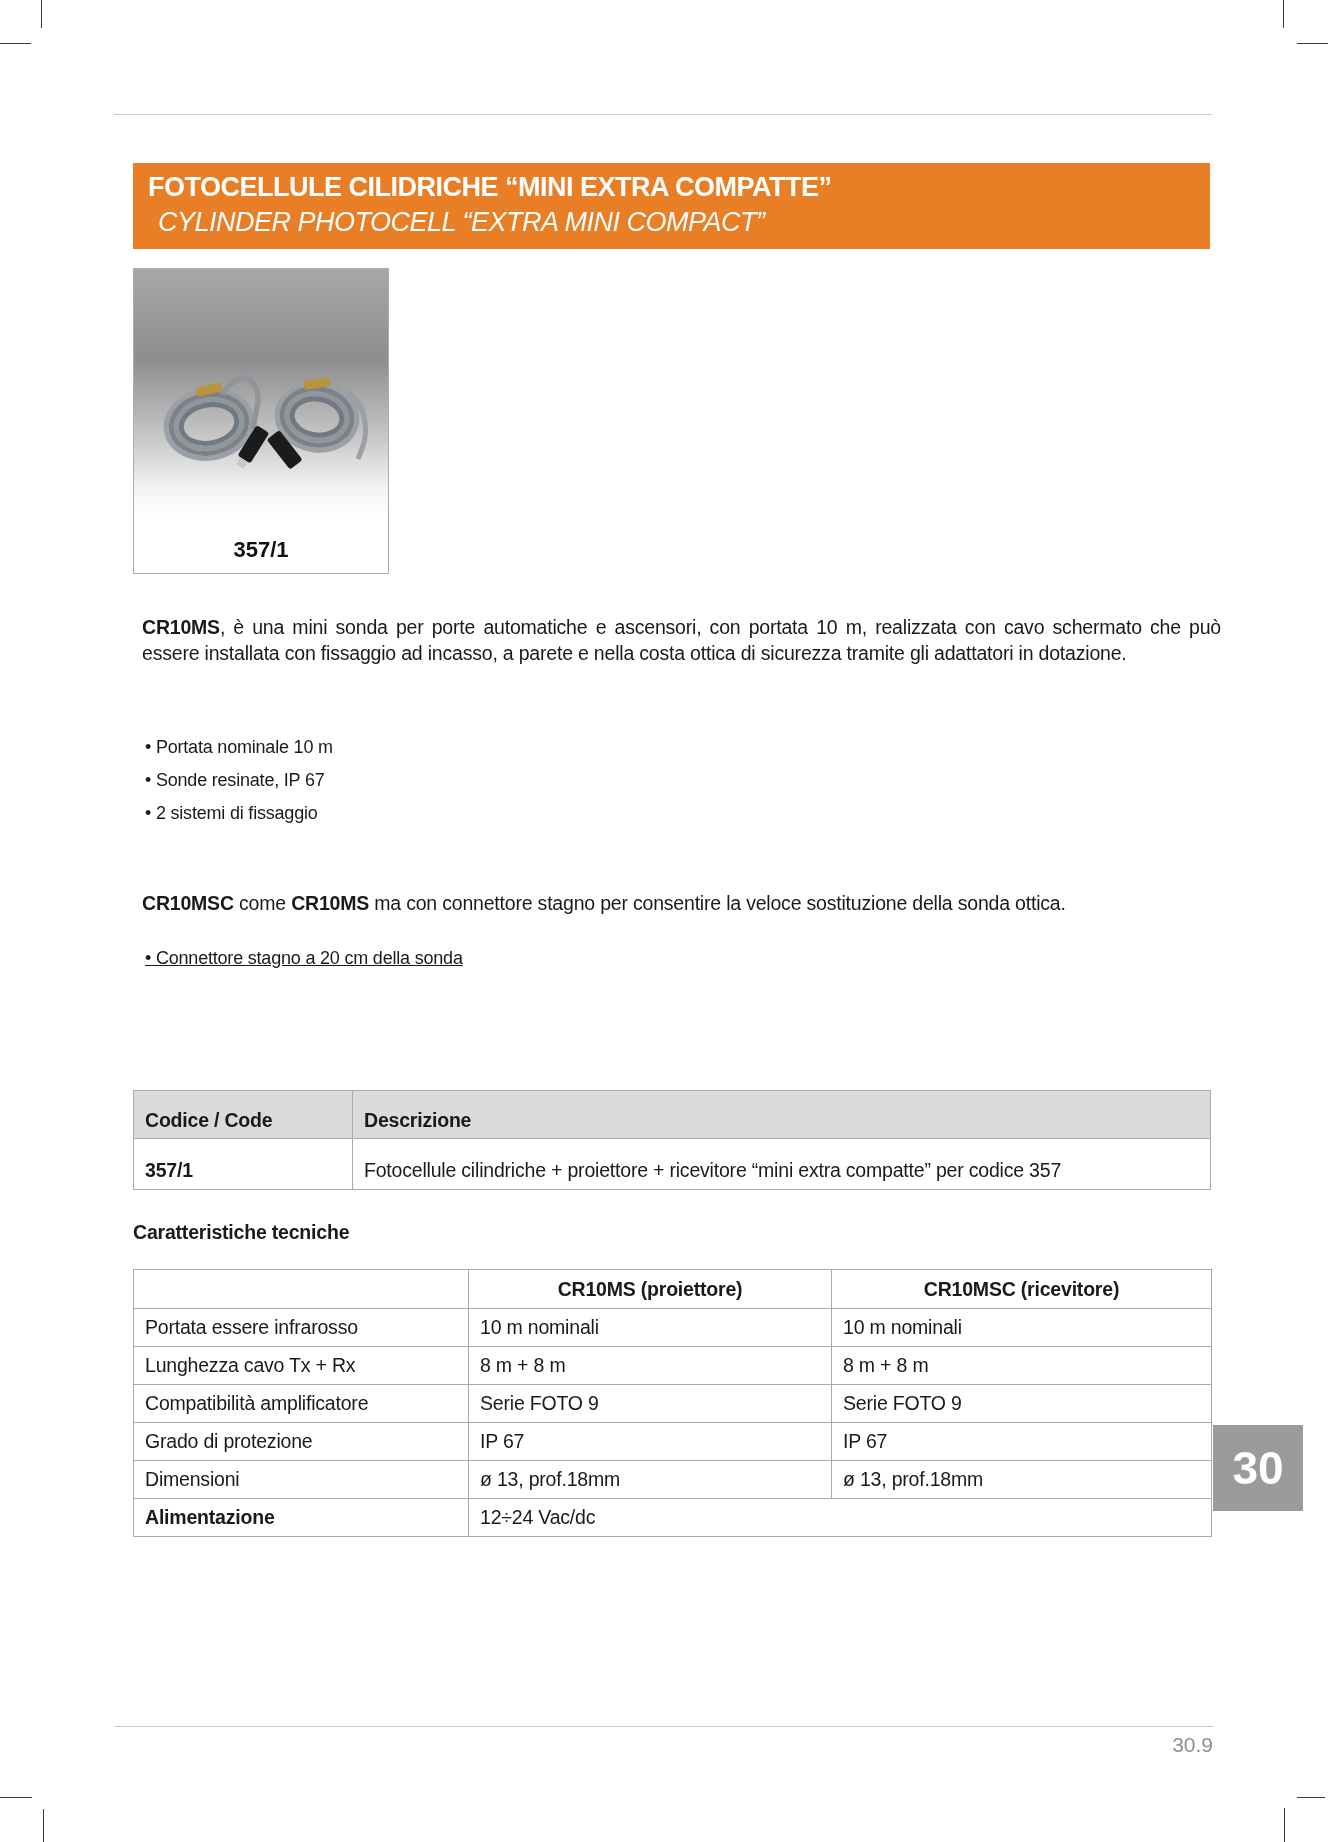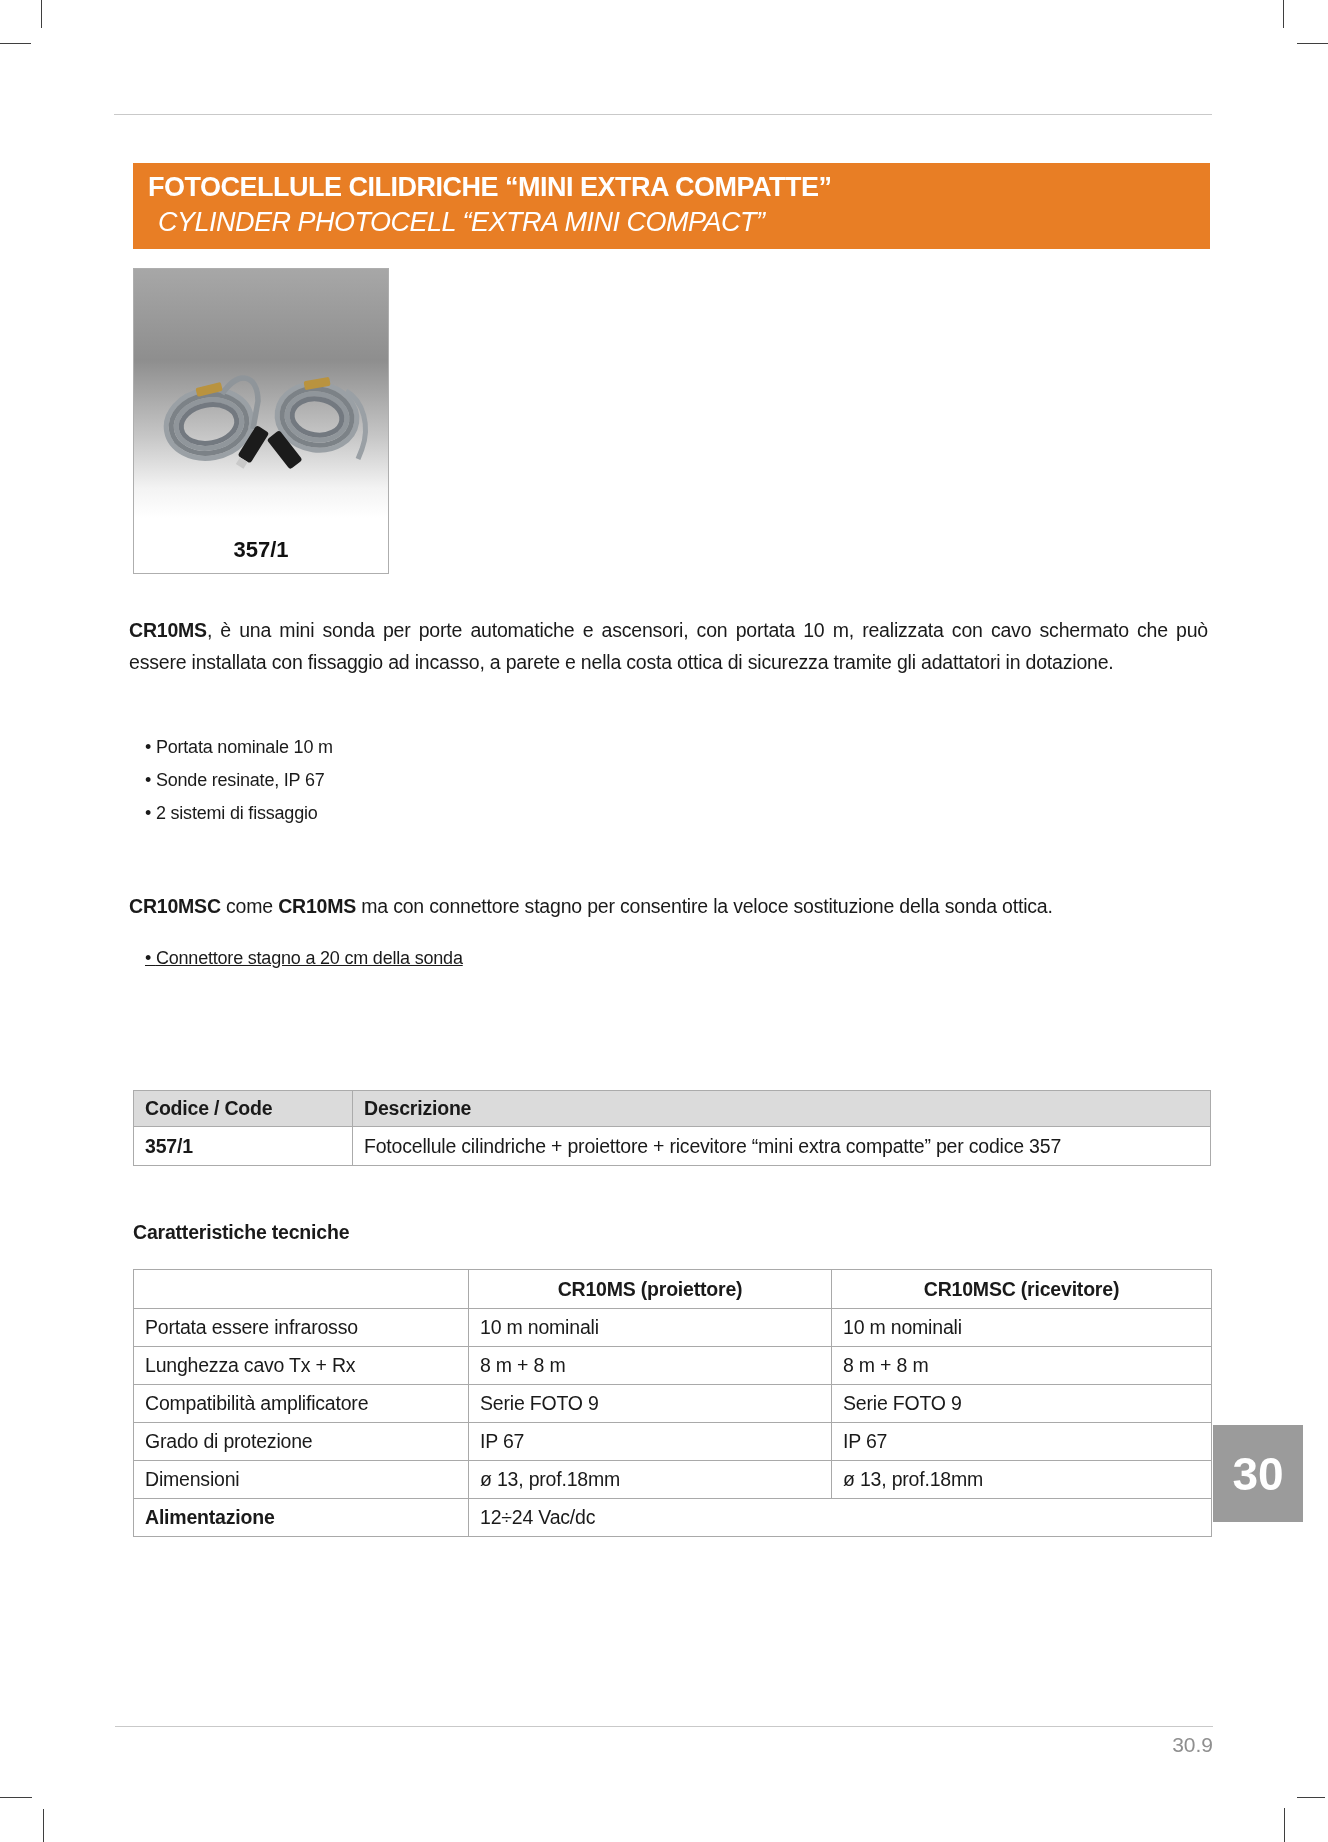--- a/index.html
+++ b/index.html
@@ -36,22 +36,22 @@
     margin:0; border:1px solid #aeaeae;
     background:linear-gradient(180deg,#a7a7a7 0%, #8e8e8e 30%, #c6c6c6 55%, #f3f3f3 72%, #ffffff 82%, #ffffff 100%);
   }
   .product svg{position:absolute; left:0; top:30px;}
   .product figcaption{
     position:absolute; left:0; bottom:10px; width:100%; text-align:center;
     font-size:22px; font-weight:bold; color:#111;
   }
 
   .para{
-    position:absolute; left:129px; width:1079px; margin:0;
-    font-size:19.5px; line-height:32px; letter-spacing:-0.2px;
+    position:absolute; left:142px; width:1079px; margin:0;
+    font-size:19.5px; line-height:26px; letter-spacing:-0.2px;
     text-align:justify;
   }
   #p1{top:614px;}
   #p2{top:890px; text-align:left;}
 
   .bullets{
     position:absolute; left:133px; margin:12px; padding:0; list-style:none;
     font-size:18px; line-height:26px; letter-spacing:-0.2px;
   }
   #bullets1{top:722px;}
@@ -61,21 +61,21 @@
 
   
   .code-table{
     position:absolute; left:133px; top:1090px; width:1078px;
     border-collapse:collapse; table-layout:fixed;
     font-size:19.5px; letter-spacing:-0.2px;
   }
   .code-table col.cA{width:219px;}
   .code-table th,.code-table td{
     border:1px solid var(--table-border,#ababab);
-    padding:0 0 0 11px; text-align:left; vertical-align:middle;
+    padding:12px 0 0 11px; text-align:left; vertical-align:middle;
   }
   .code-table th{height:35px; background:var(--table-header-bg,#dbdbdb); font-weight:bold;}
   .code-table td{height:38px;}
   .code-table td.bold{font-weight:bold;}
 
   .tech-heading{
     position:absolute; left:133px; top:1221px; margin:0;
     font-size:19.5px; font-weight:bold; letter-spacing:-0.2px;
   }
 
@@ -90,21 +90,21 @@
   .tech-table col.c2{width:380px;}
   .tech-table th,.tech-table td{
     border:1px solid #a9a9a9; padding:0 0 0 11px;
     text-align:left; vertical-align:middle; background:#fff;
   }
   .tech-table th{height:38px; font-weight:bold; text-align:center; padding:0;}
   .tech-table td{height:37px;}
   .tech-table td.bold{font-weight:bold;}
 
   .chapter-tab{
-    position:absolute; left:1213px; top:1425px; width:90px; height:97px;
+    position:absolute; left:1213px; top:1425px; width:90px; height:86px;
     background:var(--chapter-tab-bg,#9b9b9b); color:#fff;
     display:flex; align-items:center; justify-content:center;
     font-size:46px; font-weight:bold;
   }
   .page-number{
     position:absolute; left:1013px; top:1733px; width:200px;
     text-align:right; font-size:21px; color:var(--footer-text,#8f8f8f);
   }
 </style>
 </head>

